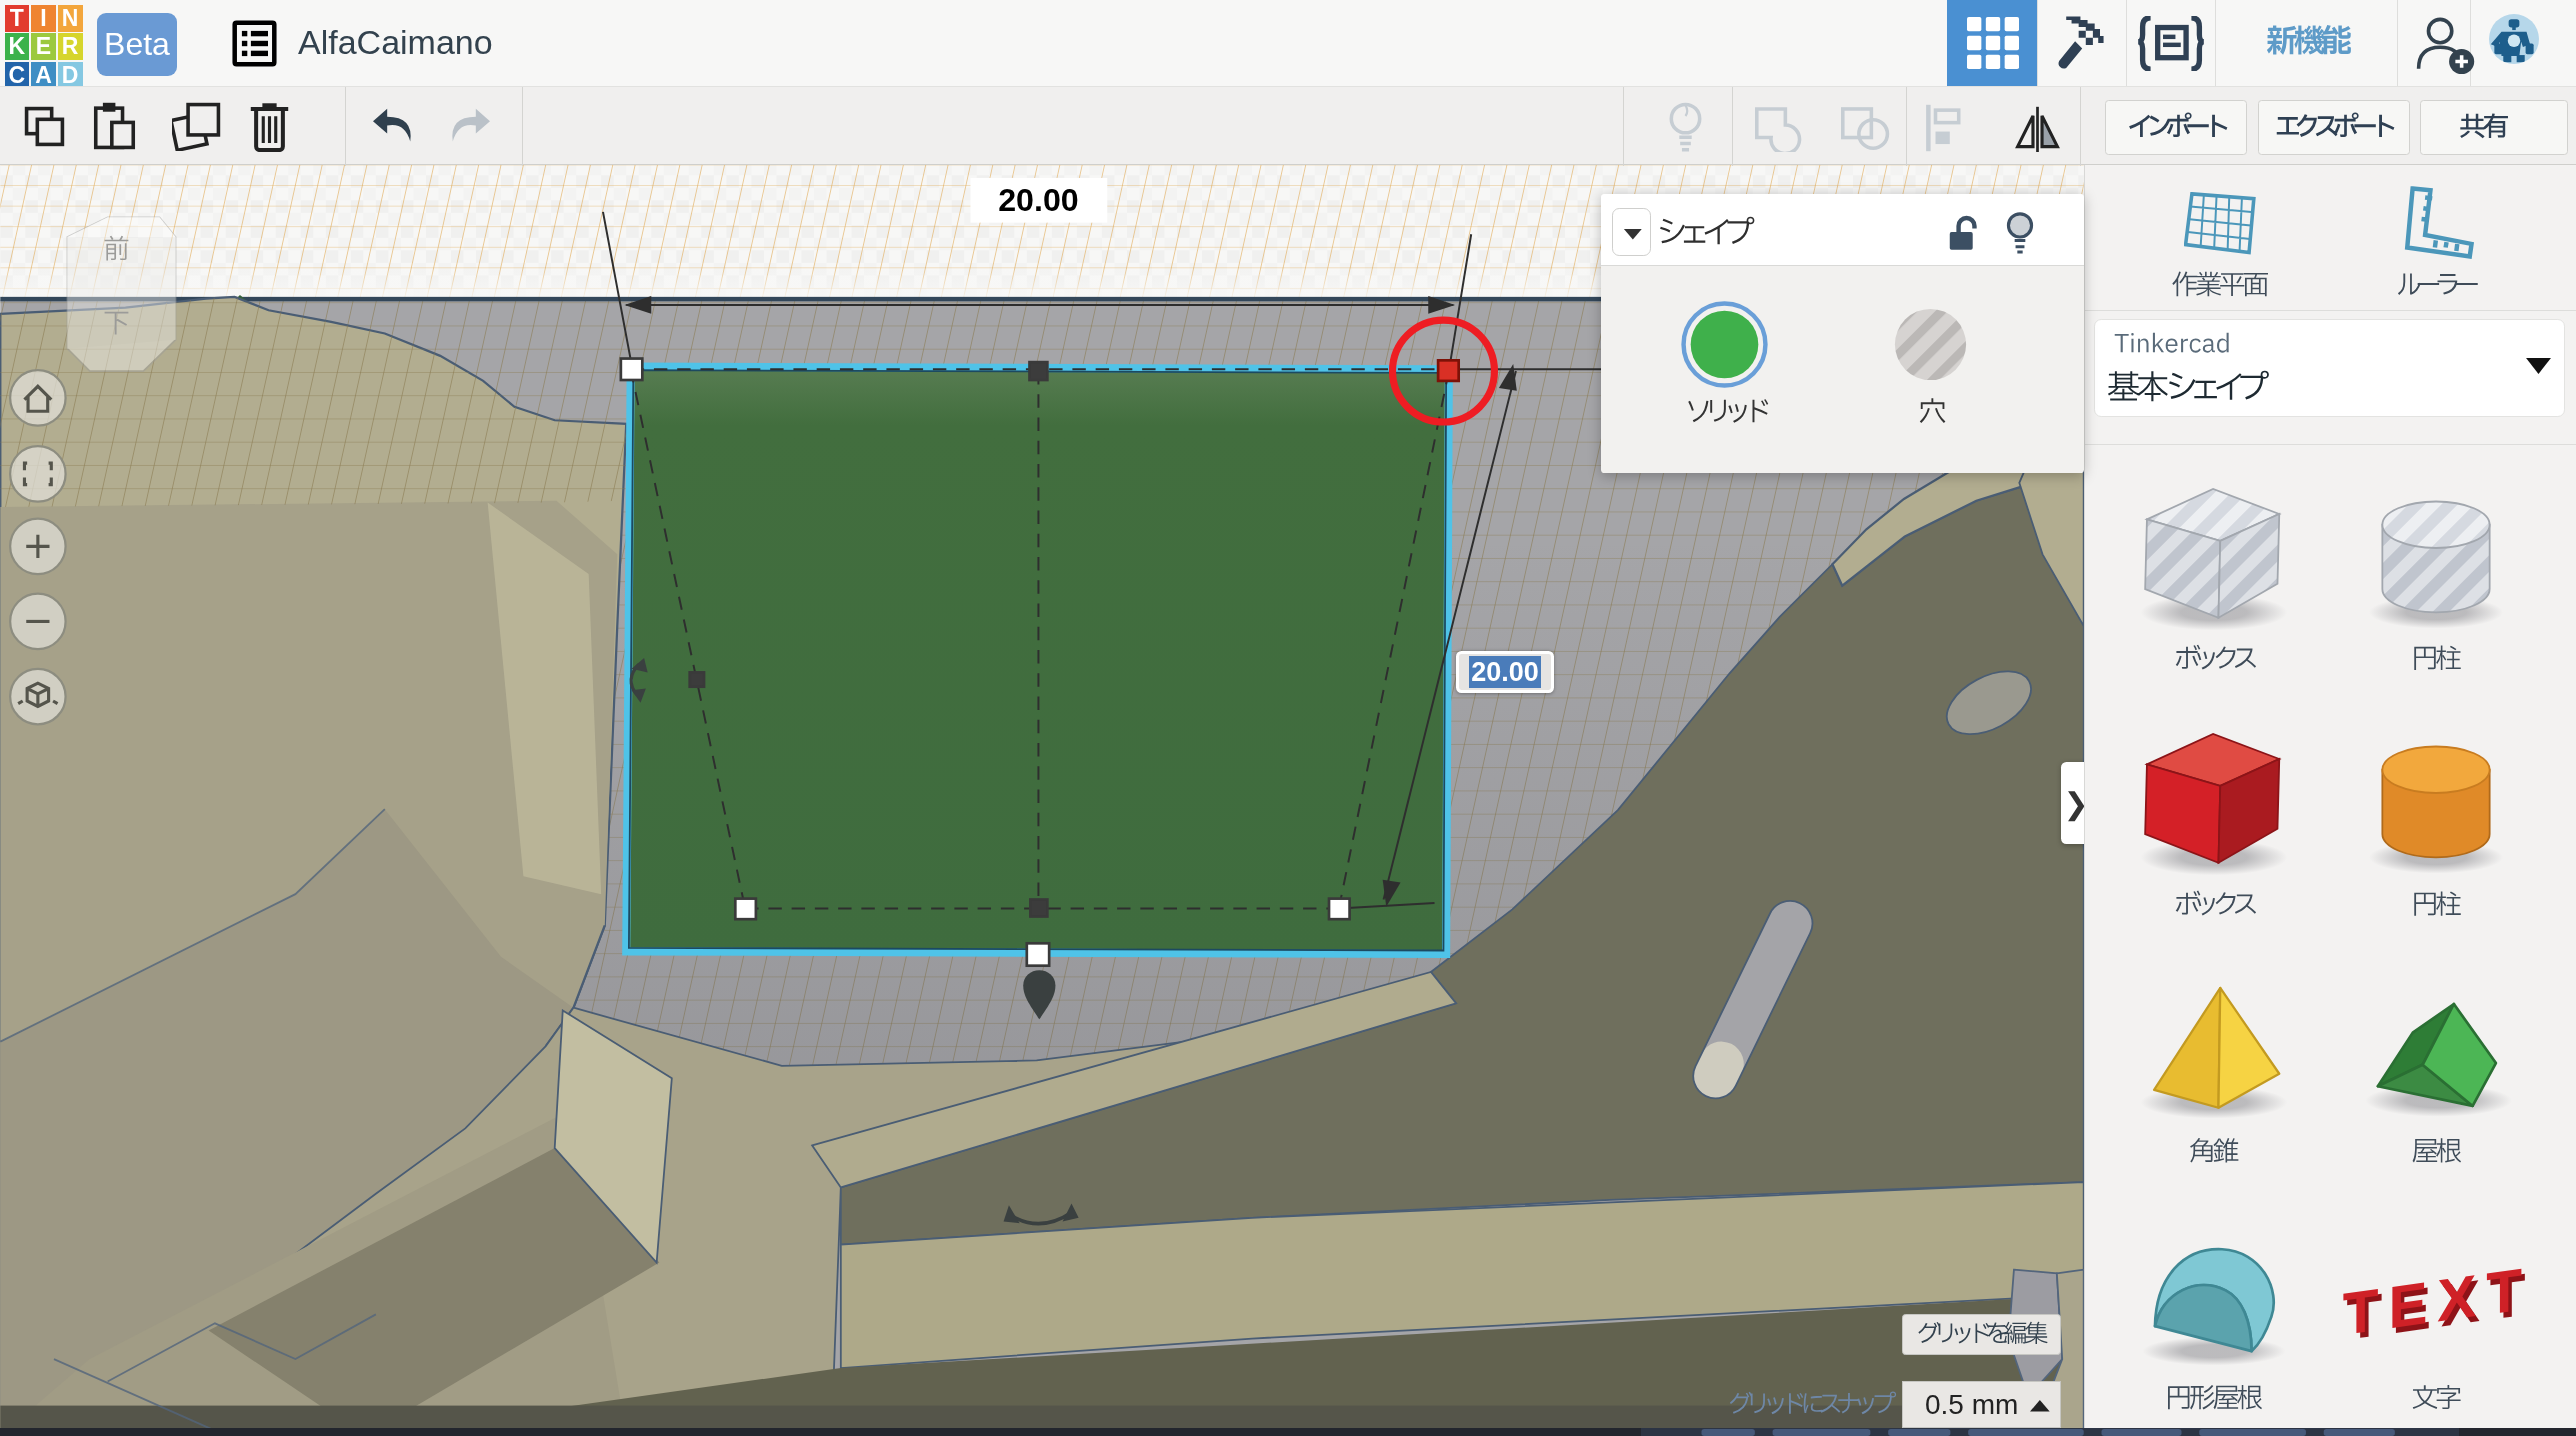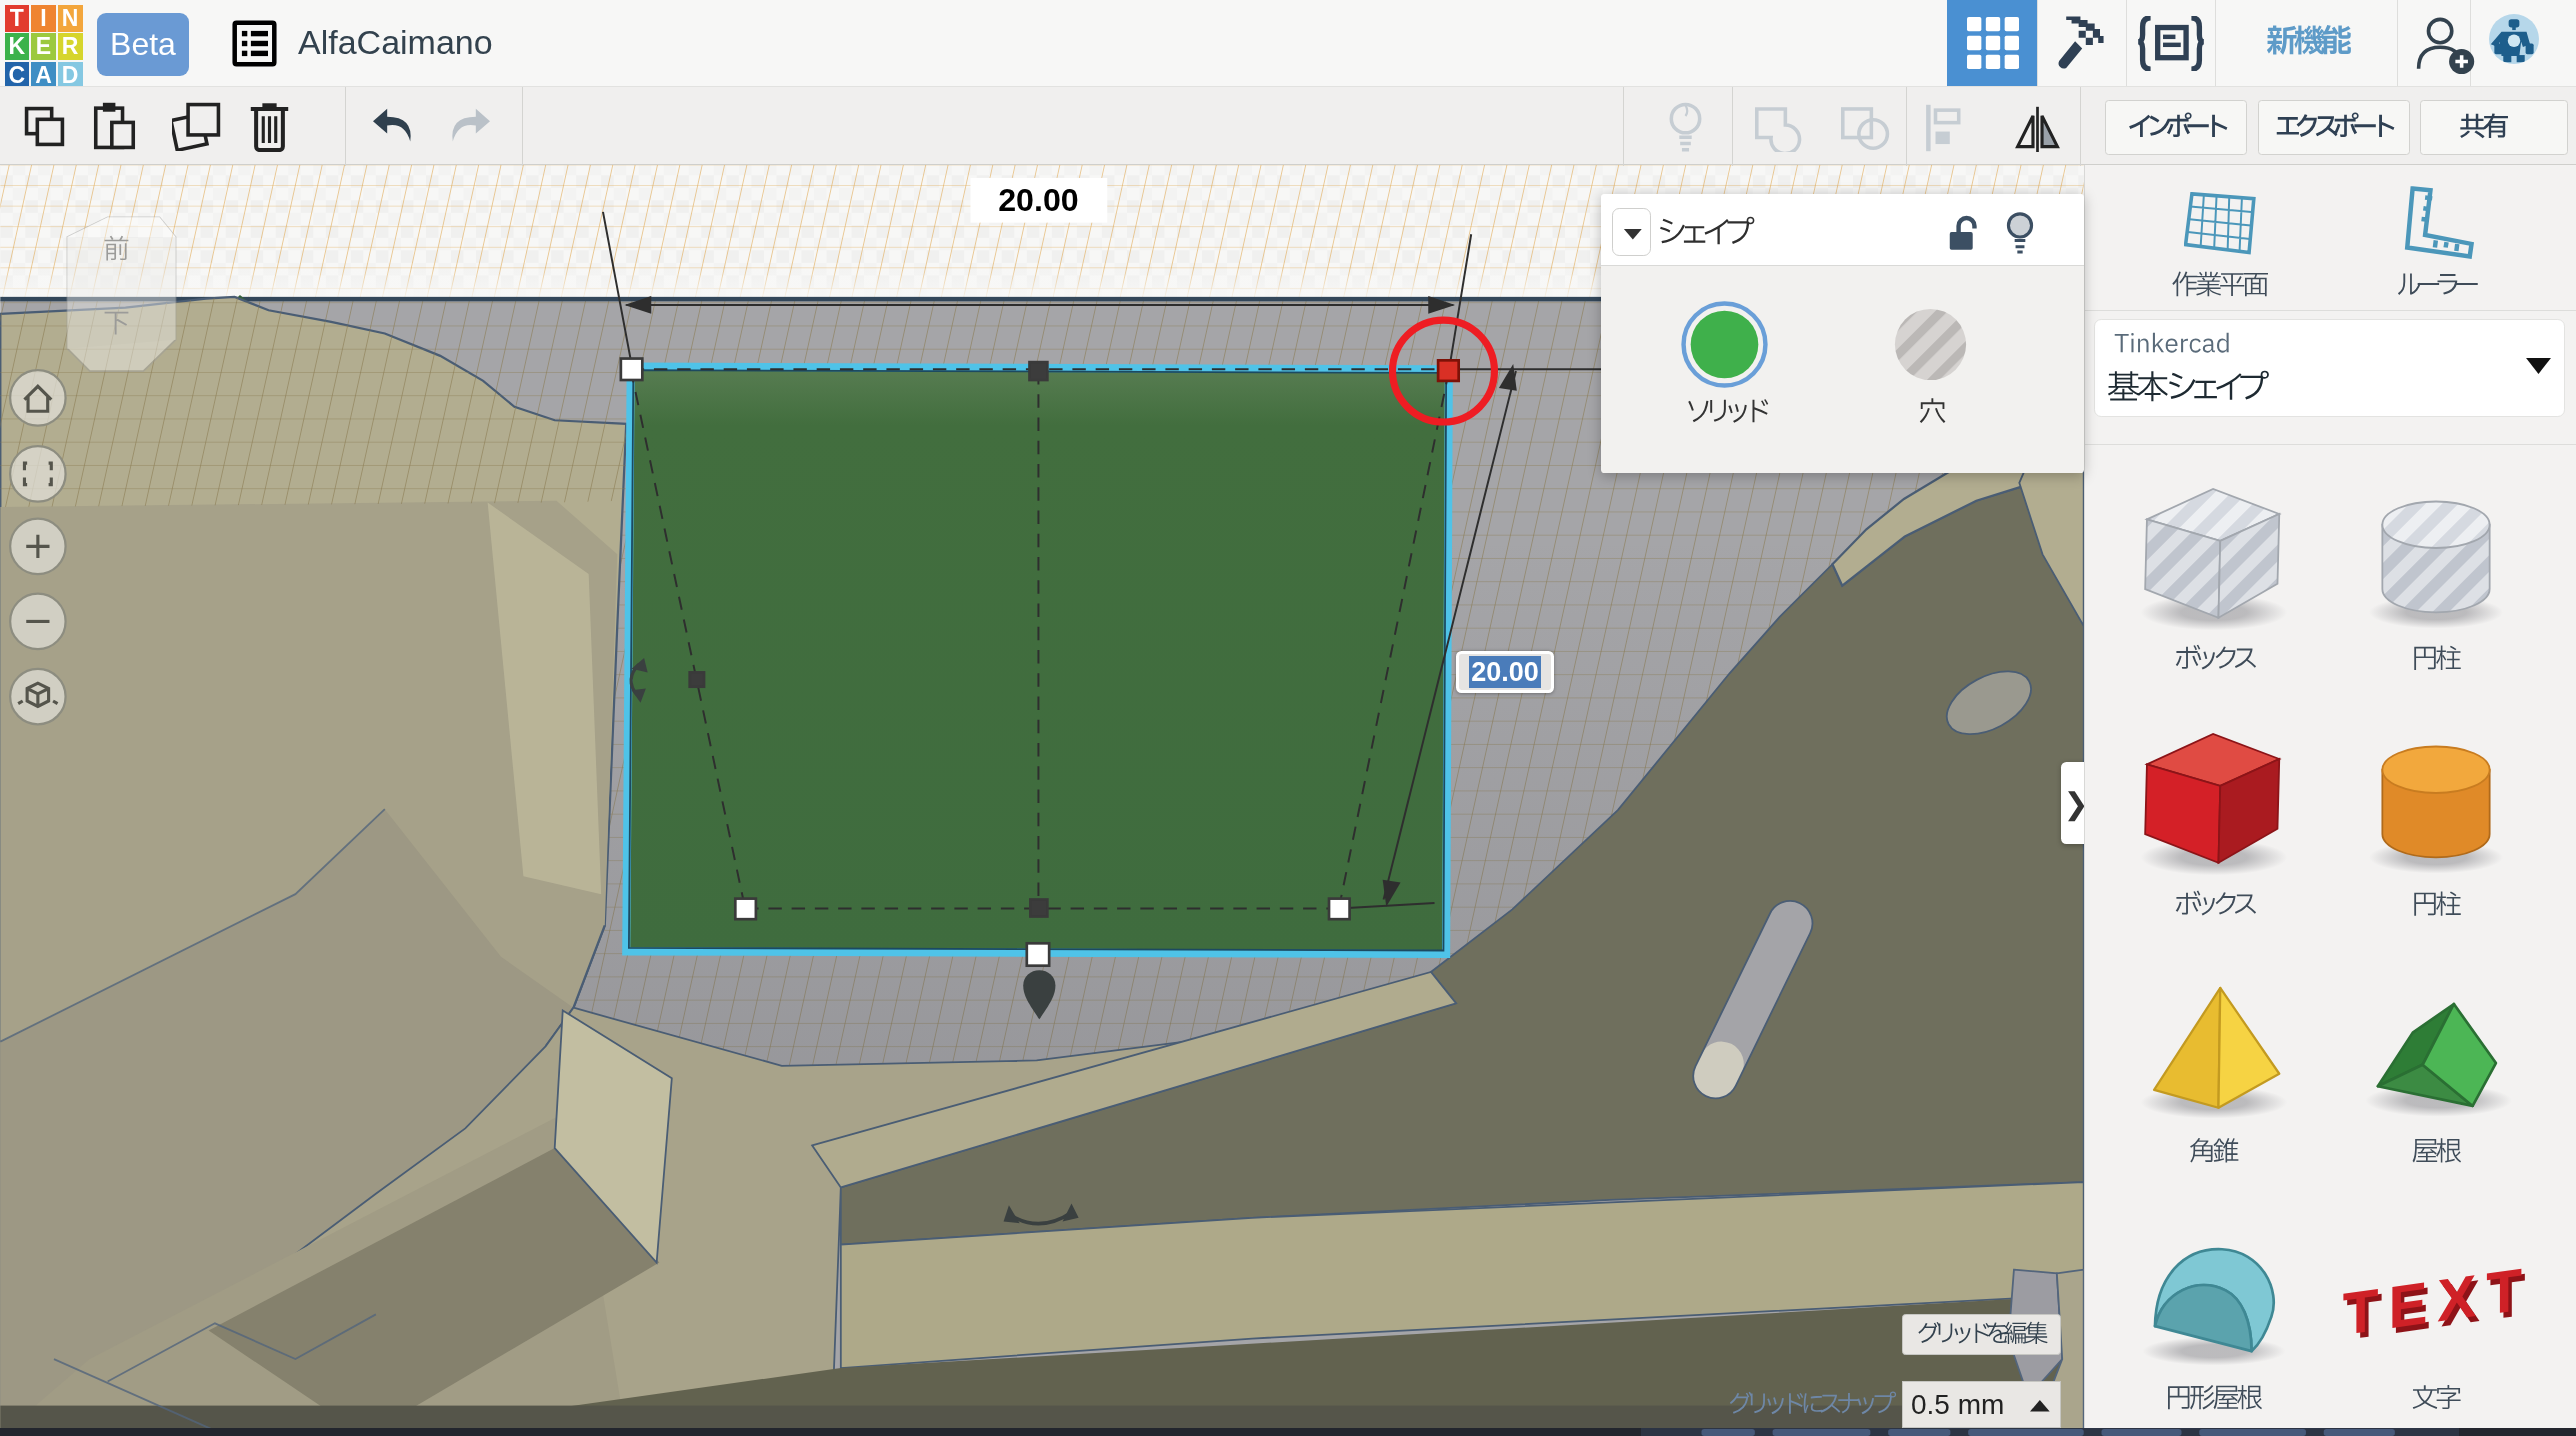--- a/index.html
+++ b/index.html
@@ -3,21 +3,21 @@
 <style>
 *{margin:0;padding:0;box-sizing:border-box}
 html,body{width:2576px;height:1436px;overflow:hidden;font-family:"Liberation Sans",sans-serif;background:#f4f4f3}
 .abs{position:absolute}
 #topbar{left:0;top:0;width:2576px;height:86px;background:#f7f7f6;z-index:20}
 #toolbar{left:0;top:86px;width:2576px;height:79px;background:#f0efee;border-top:0.9px solid #e2e2e0;border-bottom:0.9px solid #cfcfcc;z-index:20}
 .vsep{position:absolute;top:0;width:0.9px;height:79px;background:#d4d4d1}
 .tsep{position:absolute;top:0;width:0.9px;height:86px;background:#dededc}
 #logo{left:4.5px;top:4.5px;width:78px;height:78px;display:grid;grid-template-columns:repeat(3,1fr);grid-template-rows:repeat(3,1fr);gap:1.8px}
 #logo div{color:#fff;font-weight:bold;font-size:23px;display:flex;align-items:center;justify-content:center}
-#beta{left:97px;top:13.4px;width:92px;height:63px;background:#6a9ad4;border-radius:9px;color:#fff;font-size:32px;display:flex;align-items:center;justify-content:center}
+#beta{left:97px;top:13.4px;width:80px;height:63px;background:#6a9ad4;border-radius:9px;color:#fff;font-size:32px;display:flex;align-items:center;justify-content:center}
 #title{left:298px;top:23px;font-size:34px;font-weight:normal;color:#33424e}
 #gridbtn{left:1947px;top:0;width:90px;height:86px;background:#4a90d2}
 #shapepanel{left:1601px;top:194px;width:483px;height:279px;background:#f2f1ef;border-radius:3.6px;box-shadow:0 2.7px 12.5px rgba(0,0,0,.25);z-index:15}
 #sp-head{position:absolute;left:0;top:0;width:100%;height:72px;background:#fff;border-radius:3.6px 3.6px 0 0;border-bottom:0.9px solid #d9d9d7}
 #sidebar{left:2084px;top:165px;width:492px;height:1272px;background:#f3f2f1;border-left:0.9px solid #d8d8d6;z-index:10}
 .btn{position:absolute;background:#f7f7f5;border:1.8px solid #d2d2cf;border-radius:3.6px;color:#2f4053;font-size:26px;font-weight:bold;display:flex;align-items:center;justify-content:center;white-space:nowrap}
 #bstrip{left:0;top:1428px;width:2576px;height:9px;background:#23262e;z-index:25}
 </style></head><body>
 <svg class="abs" style="left:0;top:0;z-index:1" width="2084" height="1436" viewBox="0 0 2330 1606">
 <defs>
@@ -328,21 +328,21 @@
         </pattern>
       </defs>
   <circle cx="50" cy="50" r="40" fill="url(#hstr)"></circle>
  </svg>
 
 </div>
 
 <div class="abs" style="left:2061px;top:762px;width:30px;height:82px;background:#fff;border-radius:5.4px 0 0 5.4px;box-shadow:0 1.8px 5.4px rgba(0,0,0,.25);z-index:9;display:flex;align-items:center;justify-content:center;font-size:30px;color:#333">❯</div>
 
 <div class="abs" style="left:1902px;top:1314px;width:159px;height:41px;background:#e9e7e4;border:0.9px solid #c6c6c2;border-radius:3.6px;color:#33424e;font-size:28px;display:flex;align-items:center;justify-content:center;white-space:nowrap;z-index:8"></div>
-<div class="abs" style="left:1902px;top:1381px;width:159px;height:47px;background:#e9e7e4;border:0.9px solid #c6c6c2;color:#222;font-size:28px;display:flex;align-items:center;padding-left:8px;z-index:8">0.5&nbsp;mm</div>
+<div class="abs" style="left:1902px;top:1381px;width:159px;height:47px;background:#e9e7e4;border:0.9px solid #c6c6c2;color:#222;font-size:28px;display:flex;align-items:center;padding-left:22px;z-index:8">0.5&nbsp;mm</div>
 <svg class="abs" style="left:2030px;top:1400px;z-index:9" width="19.7" height="11.6" viewBox="0 0 24 14">
     <path d="M12,0 L24,14 H0 Z" fill="#222"></path>
   </svg>
 
 <div class="abs" style="left:1456px;top:651px;width:98px;height:42px;background:#e6e4e2;border:3.6px solid #fff;border-radius:5.4px;box-shadow:0 0.9px 3.6px rgba(0,0,0,.3);z-index:8;display:flex;align-items:center;justify-content:center">
  <span style="background:#4a7cba;color:#fff;font-size:27px;font-weight:bold;padding:0.9px 2.7px">20.00</span>
 </div>
 <div class="abs" id="bstrip"></div>
 <div class="abs" style="left:1641px;top:1428px;width:818px;height:9px;background:#2c3444;z-index:26"></div>
 <svg class="abs" style="left:1699px;top:1428px;z-index:27" width="805" height="8" viewBox="0 0 900 9">

